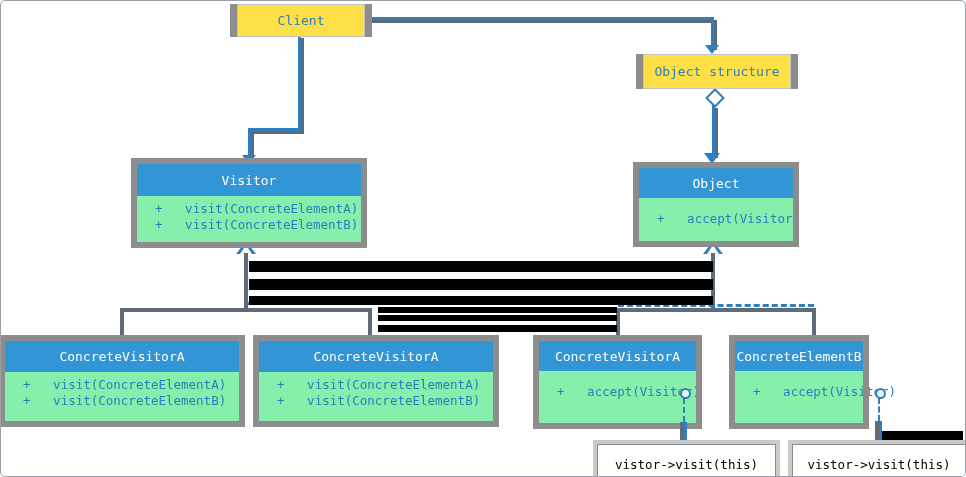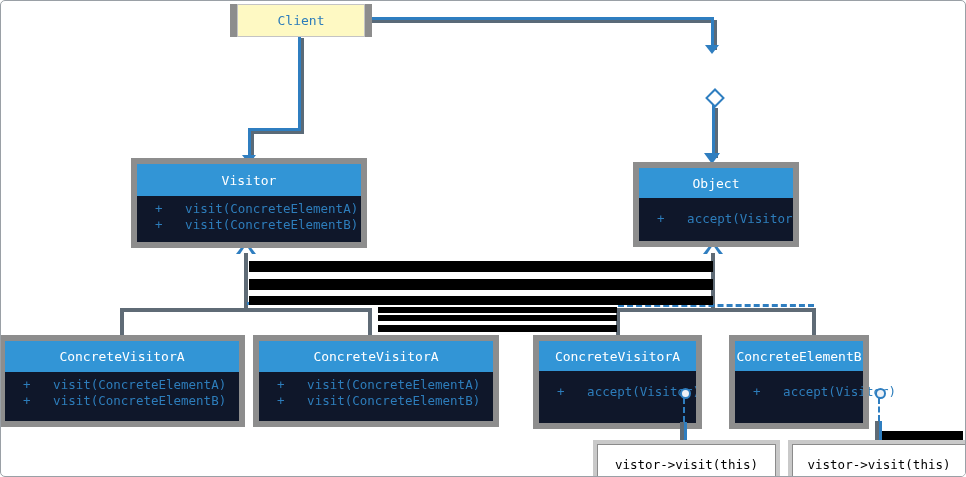--- a/index.html
+++ b/index.html
@@ -3,27 +3,27 @@
 <meta charset="utf-8">
 <style>
   html,body{margin:0;padding:0;background:#fff;}
   .canvas{
     position:relative;width:964px;height:475px;background:#fff;
     border:1px solid #9aa0a6;border-radius:5px;overflow:hidden;
     font-family:"DejaVu Sans Mono","Liberation Mono",monospace;
   }
   
   .simple-box{
-    position:absolute;background:#fef9c3;border:1px solid #c4c4c4;
+    position:absolute;background:#fde047;border:1px solid #c4c4c4;
     display:flex;align-items:center;justify-content:center;
     color:#2d7dbb;font-size:13px;
     box-shadow:-7px 0 0 #8d8d8d,7px 0 0 #8d8d8d;
   }
   
-  .class-box{position:absolute;outline:6px solid #8d8d8d;background:#0f172a;}
+  .class-box{position:absolute;outline:6px solid #8d8d8d;background:#86efac;}
   .class-header{
     background:#3295d6;color:#fff;font-size:13px;
     display:flex;align-items:center;justify-content:center;
   }
   .class-body{padding-top:5px;padding-left:18px;}
   .class-body.single{padding-top:13px;}
   .method{color:#2d7dbb;font-size:12.5px;line-height:16px;white-space:pre;}
   
   .note-box{
     position:absolute;background:#fff;border:1px solid #8b8b8b;
@@ -92,20 +92,23 @@
   <div class="bar" style="left:248px;top:295px;width:464px;height:9px;"></div>
   <div class="bar" style="left:377px;top:306px;width:239px;height:6px;"></div>
   <div class="bar" style="left:377px;top:314px;width:239px;height:6px;"></div>
   <div class="bar" style="left:377px;top:324px;width:239px;height:7px;"></div>
   <div class="bar" style="left:880px;top:430px;width:82px;height:12px;"></div>
 
   <div class="simple-box" style="left:236px;top:3px;width:126px;height:31px;">
     <span>Client</span>
   </div>
 
+  <div class="simple-box" style="left:642px;top:53px;width:146px;height:33px;">
+    <span>Object structure</span>
+  </div>
 
   <div class="class-box" style="left:136px;top:163px;width:224px;">
     <div class="class-header" style="height:32px;">Visitor</div>
     <div class="class-body" style="height:41px;">
       <div class="method">+   visit(ConcreteElementA)</div>
       <div class="method">+   visit(ConcreteElementB)</div>
     </div>
   </div>
 
   <div class="class-box" style="left:638px;top:167px;width:154px;">

